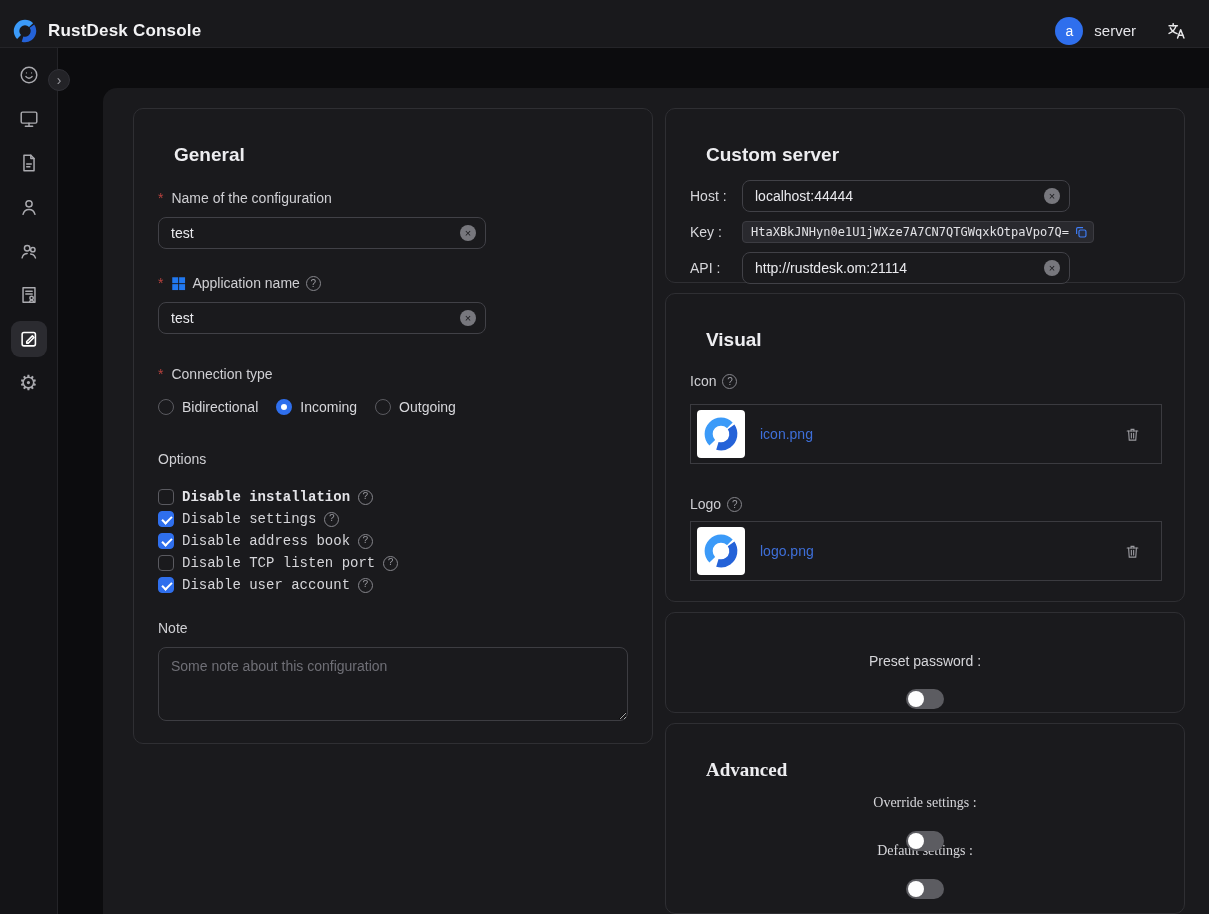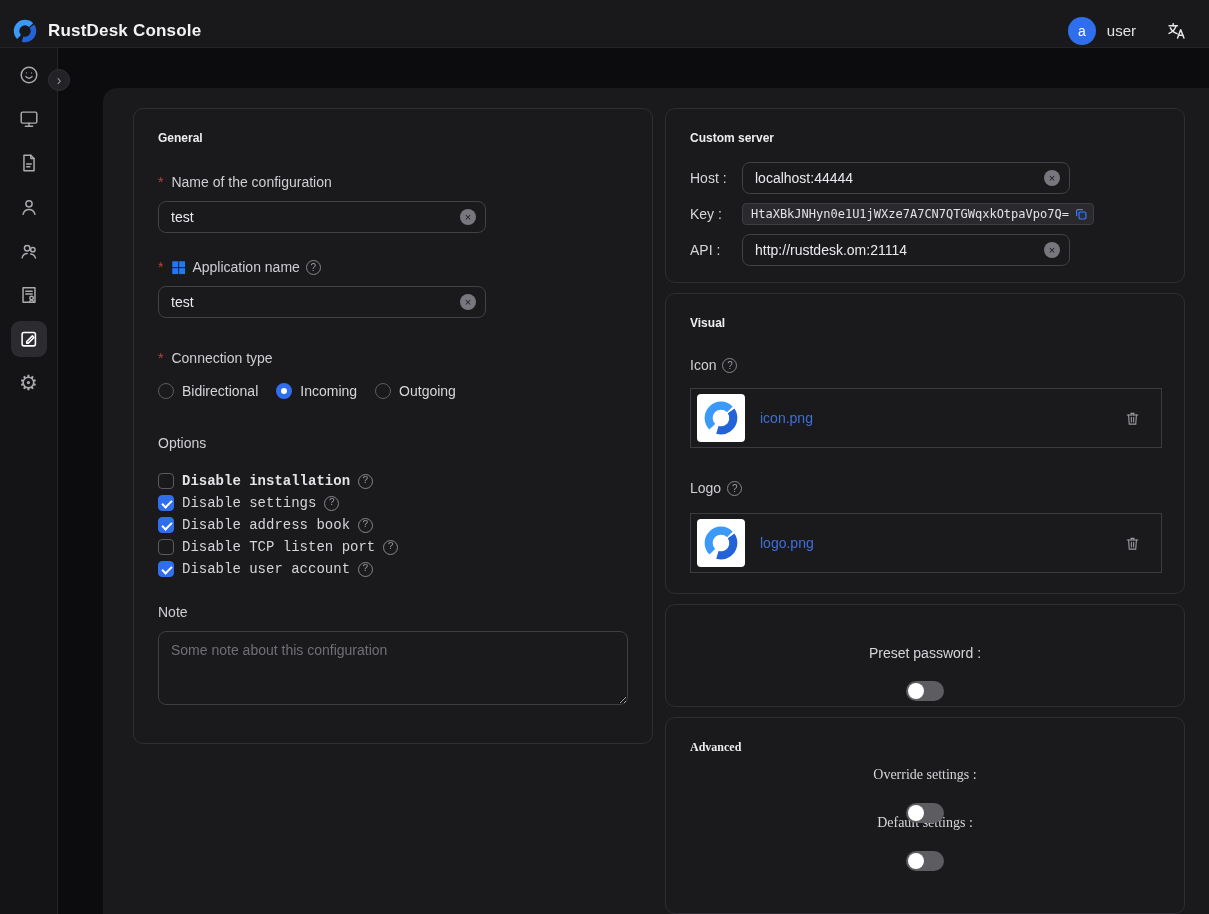--- a/index.html
+++ b/index.html
@@ -57,21 +57,21 @@
     margin-left:45px; margin-top:40px; height:826px;
     background:#1a1a1d; border-top-left-radius:14px;
     padding:20px 24px 0 30px; display:flex; gap:12px; overflow:hidden;
   }
   .col { width:520px; display:flex; flex-direction:column; gap:10px; flex:none; }
 
   .card {
     border:1px solid #2f2f33; border-radius:10px; background:#1a1a1d;
     padding:20px 24px; position:relative;
   }
-  .card h2 { margin:0; font-size:12px; font-weight:600; color:#ededf0; line-height:19px; }
+  .card h2 { margin:16px; font-size:19px; font-weight:600; color:#ededf0; line-height:19px; }
 
   
   .field-label { font-size:14px; color:#cfcfd3; line-height:17px; display:flex; align-items:center; gap:6px; }
   .asterisk { color:#b8423e; margin-right:2px; }
   .help {
     width:15px; height:15px; border:1.2px solid #85858b; border-radius:50%;
     color:#9b9ba1; font-size:10px; display:inline-flex; align-items:center;
     justify-content:center; flex:none; cursor:pointer; line-height:1;
   }
 
@@ -168,21 +168,21 @@
   </defs>
 </svg>
 
 <div class="header">
   <svg class="logo" viewBox="0 0 40 40">
       <use href="#rdlogo"></use>
     </svg>
   <div class="app-title">RustDesk Console</div>
   <div class="spacer"></div>
   <div class="avatar">a</div>
-  <div class="user-name">user</div>
+  <div class="user-name">server</div>
   <button class="translate-btn">
     <svg width="21" height="21" viewBox="0 0 24 24" fill="none" stroke="currentColor" stroke-width="1.7" stroke-linecap="round" stroke-linejoin="round">
       <path d="M3.5 6.5h9.5"></path>
         <path d="M8.2 4.2v2.3"></path>
       <path d="M11.5 6.5c-1 4.2-4.4 7.3-8 8.8"></path>
       <path d="M5 9c1.3 3 3.9 5.3 7.6 6.6"></path>
       <path d="M13.2 20.5l3.6-9.3 3.7 9.3"></path>
         <path d="M14.6 17.3h4.6"></path>
     </svg>
   </button>
@@ -399,21 +399,21 @@
                 <path d="M6.5 7l.9 13h9.2l.9-13"></path>
                 <path d="M10.4 10.5v6.5"></path>
                   <path d="M13.6 10.5v6.5"></path>
               </svg>
             </button>
           </div>
           <div class="field-label mt-32">
             <span>Logo</span>
             <span class="help">?</span>
           </div>
-          <div class="file-card" style="margin-top:16px;">
+          <div class="file-card" style="margin-top:8px;">
             <div class="thumb">
               <svg width="38" height="38" viewBox="0 0 40 40">
                   <use href="#rdlogo"></use>
                 </svg>
             </div>
             <a class="file-link">logo.png</a>
             <button class="trash-btn">
               <svg width="17" height="17" viewBox="0 0 24 24" fill="none" stroke="currentColor" stroke-width="1.6" stroke-linecap="round">
                 <path d="M4.5 7h15"></path>
                   <path d="M10 7V4.8h4V7"></path>

